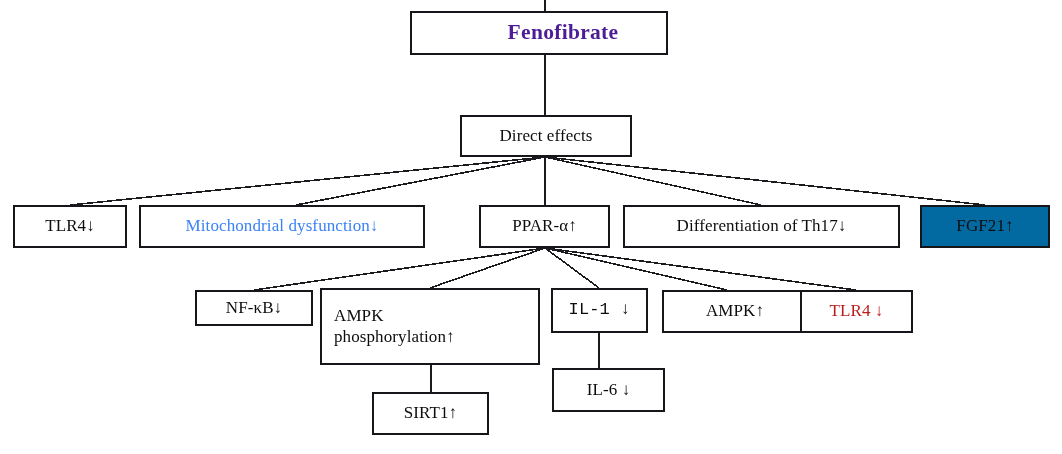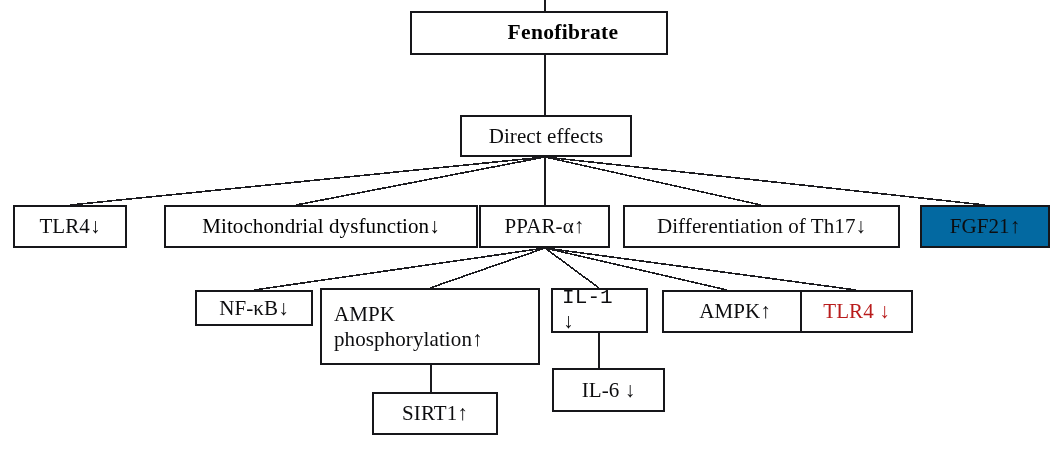--- a/index.html
+++ b/index.html
@@ -35,21 +35,21 @@
     display: flex;
     align-items: center;
     justify-content: center;
     z-index: 2;
     line-height: 1.18;
     white-space: pre-line;
   }
   .node .node-label {
     display: block;
     padding: 0 9px;
-    font-size: 21px;
+    font-size: 17px;
     letter-spacing: 0.1px;
   }
   .node.root .node-label {
     font-weight: bold;
     font-size: 21.5px;
     letter-spacing: 0.3px;
   }
   .node.align-left {
     justify-content: flex-start;
   }
@@ -74,30 +74,30 @@
       <line x1="545" y1="248" x2="254" y2="290" stroke="#1b1b1f" stroke-width="1.6" shape-rendering="crispEdges"></line>
       <line x1="545" y1="248" x2="430" y2="288" stroke="#1b1b1f" stroke-width="1.6" shape-rendering="crispEdges"></line>
       <line x1="545" y1="248" x2="599" y2="288" stroke="#1b1b1f" stroke-width="1.6" shape-rendering="crispEdges"></line>
       <line x1="545" y1="248" x2="727" y2="290" stroke="#1b1b1f" stroke-width="1.6" shape-rendering="crispEdges"></line>
       <line x1="545" y1="248" x2="856" y2="290" stroke="#1b1b1f" stroke-width="1.6" shape-rendering="crispEdges"></line>
       <line x1="431" y1="365" x2="431" y2="392" stroke="#1b1b1f" stroke-width="1.6" shape-rendering="crispEdges"></line>
       <line x1="599" y1="333" x2="599" y2="368" stroke="#1b1b1f" stroke-width="1.6" shape-rendering="crispEdges"></line>
     </svg>
 
   <div id="node-layer">
-      <div class="node root" style="left: 410px; top: 11px; width: 258px; height: 44px; border-color: rgb(22, 22, 26); background: rgb(255, 255, 255); color: #000000; padding-left: 48px;"><span class="node-label">Fenofibrate</span></div>
+      <div class="node root" style="left: 410px; top: 11px; width: 258px; height: 44px; border-color: rgb(22, 22, 26); background: rgb(255, 255, 255); color: #4c1d95; padding-left: 48px;"><span class="node-label">Fenofibrate</span></div>
       <div class="node" style="left: 460px; top: 115px; width: 172px; height: 42px; border-color: rgb(22, 22, 26); background: rgb(255, 255, 255); color: rgb(13, 13, 15);"><span class="node-label">Direct effects</span></div>
       <div class="node" style="left: 13px; top: 205px; width: 114px; height: 43px; border-color: rgb(22, 22, 26); background: rgb(255, 255, 255); color: rgb(13, 13, 15);"><span class="node-label">TLR4↓</span></div>
-      <div class="node" style="left: 139px; top: 205px; width: 314px; height: 43px; border-color: rgb(22, 22, 26); background: rgb(255, 255, 255); color: #000000; margin-left: 25px;"><span class="node-label">Mitochondrial dysfunction↓</span></div>
+      <div class="node" style="left: 139px; top: 205px; width: 286px; height: 43px; border-color: rgb(22, 22, 26); background: rgb(255, 255, 255); color: #3b82f6;"><span class="node-label">Mitochondrial dysfunction↓</span></div>
       <div class="node" style="left: 479px; top: 205px; width: 131px; height: 43px; border-color: rgb(22, 22, 26); background: rgb(255, 255, 255); color: rgb(13, 13, 15);"><span class="node-label">PPAR-α↑</span></div>
       <div class="node" style="left: 623px; top: 205px; width: 277px; height: 43px; border-color: rgb(22, 22, 26); background: rgb(255, 255, 255); color: rgb(13, 13, 15);"><span class="node-label">Differentiation of Th17↓</span></div>
       <div class="node" style="left: 920px; top: 205px; width: 130px; height: 43px; border-color: rgb(22, 22, 26); background: #0369a1; color: rgb(13, 13, 15);"><span class="node-label">FGF21↑</span></div>
       <div class="node" style="left: 195px; top: 290px; width: 118px; height: 36px; border-color: rgb(22, 22, 26); background: rgb(255, 255, 255); color: rgb(13, 13, 15);"><span class="node-label">NF-κB↓</span></div>
       <div class="node align-left" style="left: 320px; top: 288px; width: 220px; height: 77px; border-color: rgb(22, 22, 26); background: rgb(255, 255, 255); color: rgb(13, 13, 15);"><span class="node-label">AMPK
 phosphorylation↑</span></div>
       <div class="node" style="left: 551px; top: 288px; width: 97px; height: 45px; border-color: rgb(22, 22, 26); background: rgb(255, 255, 255); color: rgb(13, 13, 15); font-family: Liberation Mono, monospace;"><span class="node-label">IL-1 ↓</span></div>
       <div class="node" style="left: 662px; top: 290px; width: 146px; height: 43px; border-color: rgb(22, 22, 26); background: rgb(255, 255, 255); color: rgb(13, 13, 15);"><span class="node-label">AMPK↑</span></div>
       <div class="node" style="left: 800px; top: 290px; width: 113px; height: 43px; border-color: rgb(22, 22, 26); background: rgb(255, 255, 255); color: #b91c1c;"><span class="node-label">TLR4 ↓</span></div>
       <div class="node" style="left: 552px; top: 368px; width: 113px; height: 44px; border-color: rgb(22, 22, 26); background: rgb(255, 255, 255); color: rgb(13, 13, 15);"><span class="node-label">IL-6 ↓</span></div>
-      <div class="node" style="left: 372px; top: 392px; width: 126px; height: 43px; border-color: rgb(22, 22, 26); background: rgb(255, 255, 255); color: rgb(13, 13, 15);"><span class="node-label">SIRT1↑</span></div>
+      <div class="node" style="left: 372px; top: 392px; width: 117px; height: 43px; border-color: rgb(22, 22, 26); background: rgb(255, 255, 255); color: rgb(13, 13, 15);"><span class="node-label">SIRT1↑</span></div>
     </div>
 
 </div>
 
 </body></html>

